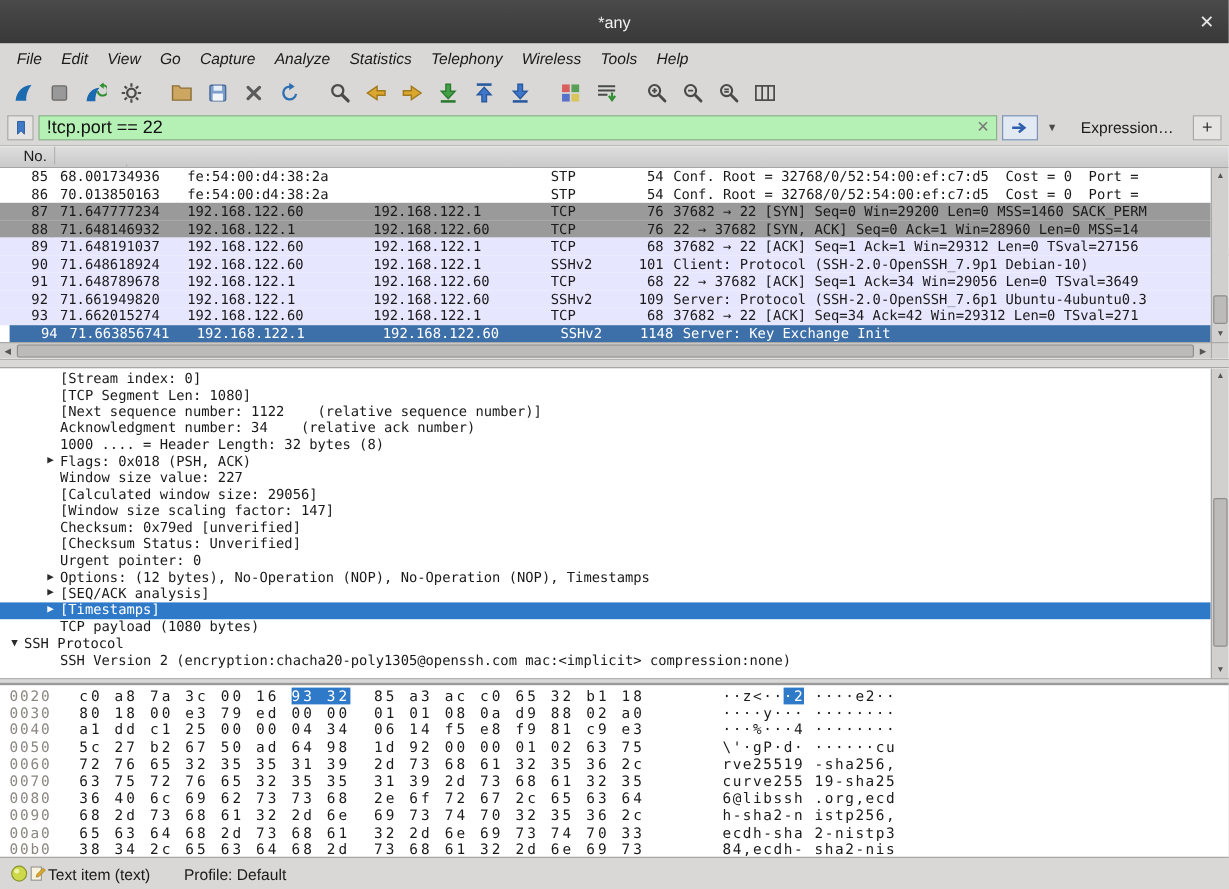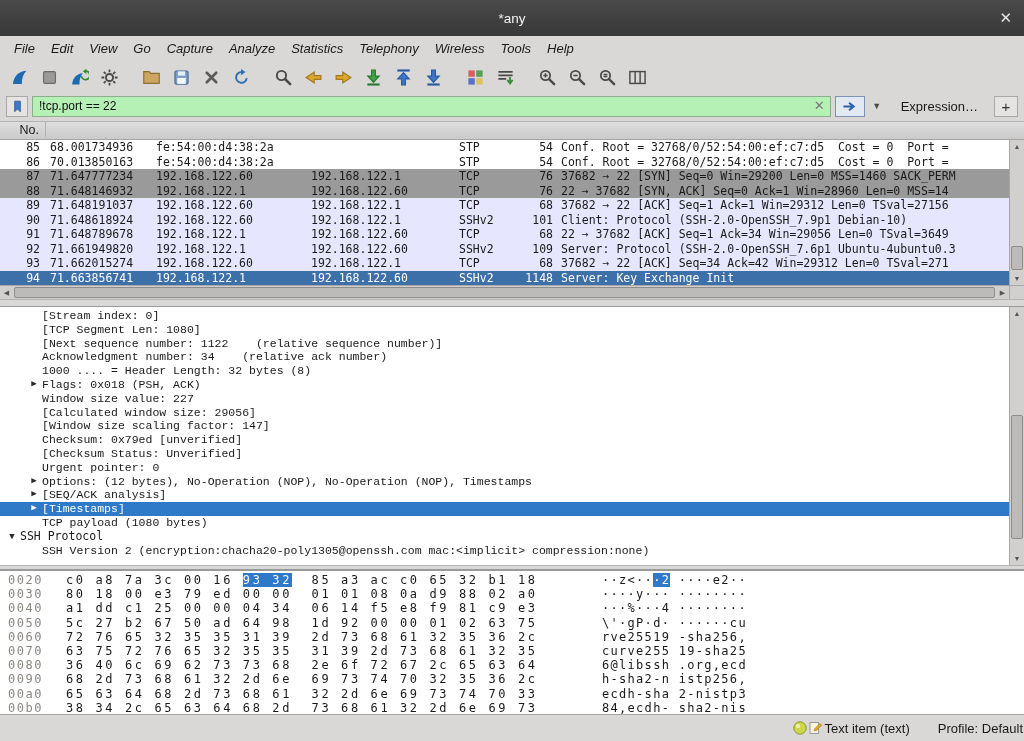--- a/index.html
+++ b/index.html
@@ -20,21 +20,21 @@
   .toolbar { flex:0 0 34px; display:flex; align-items:center; padding:2px 4px; }
   .tool-btn { width:30px; height:28px; display:flex; align-items:center; justify-content:center; border-radius:3px; }
   .tool-btn svg { width:19px; height:19px; }
   .group-gap { margin-left:12px; }
 
   
   .filterbar { flex:0 0 28px; display:flex; align-items:center; gap:4px; padding:0 6px 3px 6px; border-bottom:1px solid #b5b3b1; }
   .bookmark-btn { flex:0 0 22px; height:21px; border:1px solid #a8a8a8; background:#e6e4e2; display:flex; align-items:center; justify-content:center; }
   .bookmark-btn svg { width:13px; height:15px; }
   .filter-input-wrap { flex:1 1 auto; height:21px; position:relative; }
-  .filter-input { width:100%; height:21px; background:var(--filter_valid_green,#b5f0b5); border:1px solid #8fae8f; font-family:"Liberation Sans","DejaVu Sans",sans-serif; font-size:12px; padding:0 20px 0 6px; color:#111; }
+  .filter-input { width:100%; height:21px; background:var(--filter_valid_green,#b5f0b5); border:1px solid #8fae8f; font-family:"Liberation Sans","DejaVu Sans",sans-serif; font-size:15px; padding:0 20px 0 6px; color:#111; }
   .filter-clear { position:absolute; right:6px; top:2px; color:#7a7a7a; font-size:13px; }
   .apply-btn { flex:0 0 30px; height:21px; border:1px solid #7b93b5; background:#e3e9f2; display:flex; align-items:center; justify-content:center; }
   .apply-btn svg { width:15px; height:13px; }
   .caret-btn { flex:0 0 16px; height:21px; display:flex; align-items:center; justify-content:center; color:#4a4a4a; font-size:9px; }
   .expression-label { margin:0 4px 0 12px; white-space:nowrap; }
   .add-filter-btn { margin-left:8px; flex:0 0 24px; height:21px; border:1px solid #a8a8a8; background:#e6e4e2; display:flex; align-items:center; justify-content:center; font-size:15px; color:#333; }
 
   
   .packet-list { flex:0 0 177px; position:relative; background:#fff; overflow:hidden; }
   .pl-header { height:18px; display:flex; background:linear-gradient(#dedede,#cacaca); border-bottom:1px solid #a5a5a5; font-size:12.5px;flex-direction:column; }
@@ -45,21 +45,21 @@
   .col-no { width:46px; text-align:right; padding-right:6px; }
   .col-time { width:106px; }
   .col-source { width:155px; }
   .col-destination { width:148px; }
   .col-protocol { width:58px; }
   .col-length { width:44px; text-align:right; }
   .col-info { flex:1 1 auto !important; }
   .row-plain { background:#fff;justify-content:center; }
   .row-gray { background:var(--row_gray,#9a9a9a); }
   .row-lavender { background:var(--row_lavender,#e7e6ff); }
-  .row-selected { background:var(--selection_list,#3d6fa8) !important; color:#fff; }
+  .row-selected { background:var(--selection_list,#3d6fa8) !important; color:#fff;margin-left:8px; }
 
   
   .sb-track-v { position:absolute; right:0; width:15px; background:#d2d0ce; border-left:1px solid #a8a8a8; }
   .pl-vscroll { top:18px; bottom:14px; }
   .scroll-arrow { position:absolute; left:0; width:100%; height:13px; display:flex; align-items:center; justify-content:center; font-size:7px; color:#555; }
   .arr-top { top:0; } .arr-bottom { bottom:0; }
   .sb-thumb-v { position:absolute; left:1px; right:1px; background:#bdbbb9; border:1px solid #8f8d8b; border-radius:2px; }
   .pl-hscroll { position:absolute; left:0; right:15px; bottom:0; height:14px; background:#d2d0ce; border-top:1px solid #a8a8a8; }
   .hscroll-arrow { position:absolute; top:0; width:13px; height:100%; display:flex; align-items:center; justify-content:center; font-size:7px; color:#555; }
   .arr-left { left:0; } .arr-right { right:0; }
@@ -68,35 +68,35 @@
 
   .splitter { flex:0 0 8px; background:#d9d8d7; border-top:1px solid #b5b3b1; border-bottom:1px solid #9a9a9a; }
   .splitter2 { flex:0 0 5px; background:#d9d8d7; border-top:1px solid #b5b3b1; border-bottom:1px solid #9a9a9a; }
 
   
   .details { flex:0 0 258px; background:#fff; position:relative; overflow:hidden; padding-top:2px; }
   .detail-lines { position:absolute; top:2px; left:0; right:15px; bottom:0; overflow:hidden; }
   .detail-line { height:13.8px; line-height:13.8px; font-family:"DejaVu Sans Mono","Liberation Mono",monospace; font-size:11.5px; white-space:pre; display:flex; }
   .d-expander { width:16px; text-align:center; font-size:9px; flex:none; color:#2a2a2a; }
   .indent-0 { padding-left:4px; }
-  .indent-1 { padding-left:26px;font-family:Liberation Mono, monospace; }
+  .indent-1 { padding-left:34px; }
   .detail-line.selected { background:var(--selection_detail,#2f79c9); color:#fff; }
   .detail-line.selected .d-expander { color:#fff; }
   .det-vscroll { top:0; bottom:0; }
 
   
   .hexpane { flex:0 0 144px; background:#fff; border-top:1px solid #9a9a9a; padding:2px 0 0 8px; overflow:hidden; }
   .hex-row { height:14.2px; line-height:14.2px; font-family:"DejaVu Sans Mono","Liberation Mono",monospace; font-size:12px; white-space:pre; display:flex; }
   .hex-offset { color:#8a8680; width:58px; letter-spacing:1.5px; flex:none; }
   .hex-bytes { width:536px; letter-spacing:2.6px; flex:none; }
   .hex-ascii { letter-spacing:1.3px; }
   .hl { background:var(--selection_detail,#2f79c9); color:#fff; }
 
   
-  .statusbar { flex:0 0 27px; border-top:1px solid #a8a8a8; display:flex; align-items:center; padding:0 1px; font-size:13px;justify-content:flex-end; }
+  .statusbar { flex:0 0 27px; border-top:1px solid #a8a8a8; display:flex; align-items:center; padding:0 8px; font-size:13px; }
   .statusbar svg { width:16px; height:16px; }
   .sb-counts { margin-left:auto; white-space:nowrap; }
   .sb-profile { margin-left:28px; white-space:nowrap; }
 </style>
 </head>
 <body>
 
 <div class="window">
 
   <div class="titlebar">

